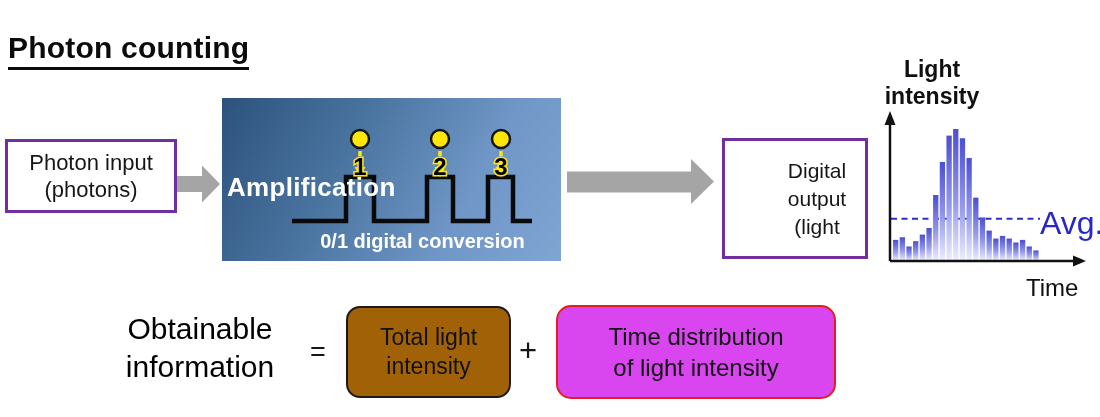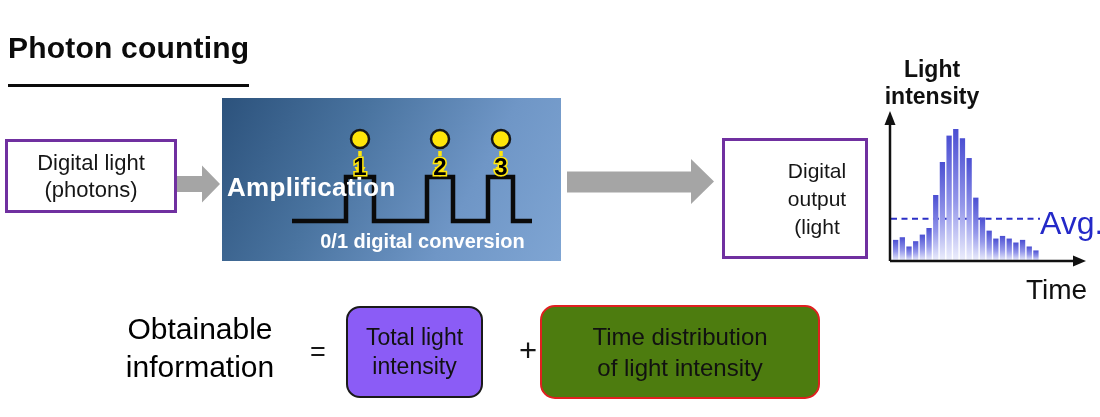--- a/index.html
+++ b/index.html
@@ -4,63 +4,63 @@
 <style>
   html,body{margin:0;padding:0;background:#fff;}
   .stage{
     position:relative;width:1100px;height:417px;background:#ffffff;
     font-family:"Liberation Sans","DejaVu Sans",sans-serif;color:#111;
     overflow:hidden;
   }
   .abs{position:absolute;}
   .page-title{
     left:8px;top:31px;font-size:30px;font-weight:bold;color:#0b0b0b;
-    border-bottom:3px solid #0b0b0b;padding-bottom:19px;letter-spacing:0.2px;
+    border-bottom:3px solid #0b0b0b;padding-bottom:2px;letter-spacing:0.2px;
   }
   .pbox{
     border:3px solid #7030A0;background:#fff;display:flex;flex-direction:column;
     align-items:center;justify-content:center;text-align:center;box-sizing:border-box;
   }
   .pbox .ln{font-size:22px;line-height:27px;color:#161616;}
   .input-box{left:5px;top:139px;width:172px;height:74px;}
   .output-box{left:722px;top:138px;width:146px;height:121px;padding-left:44px;}
   .output-box .ln{font-size:21px;line-height:28px;}
   .amp-box{
     left:222px;top:98px;width:339px;height:163px;
     background:linear-gradient(118deg,#2C527C 0%,#49739F 35%,#6F96C6 70%,#7FA5D3 100%);
   }
   .amp-label{left:5px;top:74px;font-size:26px;font-weight:bold;color:#fff;letter-spacing:0.3px;}
   .amp-caption{left:79px;top:132px;width:243px;text-align:center;font-size:20px;font-weight:bold;color:#fff;}
   .chart-ylabel{left:864px;top:56px;width:136px;text-align:center;font-size:23px;line-height:27px;color:#101010;font-weight:bold;}
-  .chart-xlabel{left:1026px;top:274px;font-size:28px;color:#101010;}
+  .chart-xlabel{left:1026px;top:274px;font-size:24px;color:#101010;}
   .avg-label{left:1040px;top:205px;font-size:32px;color:#2429C8;}
   .eq-lhs{left:95px;top:310px;width:210px;text-align:center;font-size:30px;line-height:38px;color:#000000;}
   .eq-equals{left:310px;top:337px;font-size:27px;color:#161616;}
   .eq-plus{left:519px;top:333px;font-size:31px;color:#161616;}
   .term-box{
     display:flex;flex-direction:column;align-items:center;justify-content:center;
     text-align:center;box-sizing:border-box;
   }
-  .term1{left:346px;top:306px;width:137px;height:92px;background:#8b5cf6;
+  .term1{left:346px;top:306px;width:165px;height:92px;background:#a16207;
     border:2.5px solid #1a1a1a;border-radius:14px;}
   .term1 .ln{font-size:23px;line-height:29px;}
-  .term2{left:540px;top:305px;width:280px;height:94px;background:#4d7c0f;
+  .term2{left:556px;top:305px;width:280px;height:94px;background:#d946ef;
     border:2.5px solid #E02020;border-radius:15px;}
   .term2 .ln{font-size:24px;line-height:31px;}
   svg{display:block;}
 </style>
 </head>
 <body>
 
 <div class="stage">
 
   <div class="abs page-title">Photon counting</div>
 
   <div class="abs pbox input-box">
-    <div class="ln">Digital light</div>
+    <div class="ln">Photon input</div>
     <div class="ln">(photons)</div>
   </div>
 
   <svg class="abs" style="left:177px;top:163px;" width="44" height="42" viewBox="0 0 44 42">
     <polygon points="0,13 25,13 25,2.5 43,21 25,39.5 25,29 0,29" fill="#A5A5A5"></polygon>
   </svg>
 
   <div class="abs amp-box">
     <svg width="339" height="163" viewBox="0 0 339 163">
 

